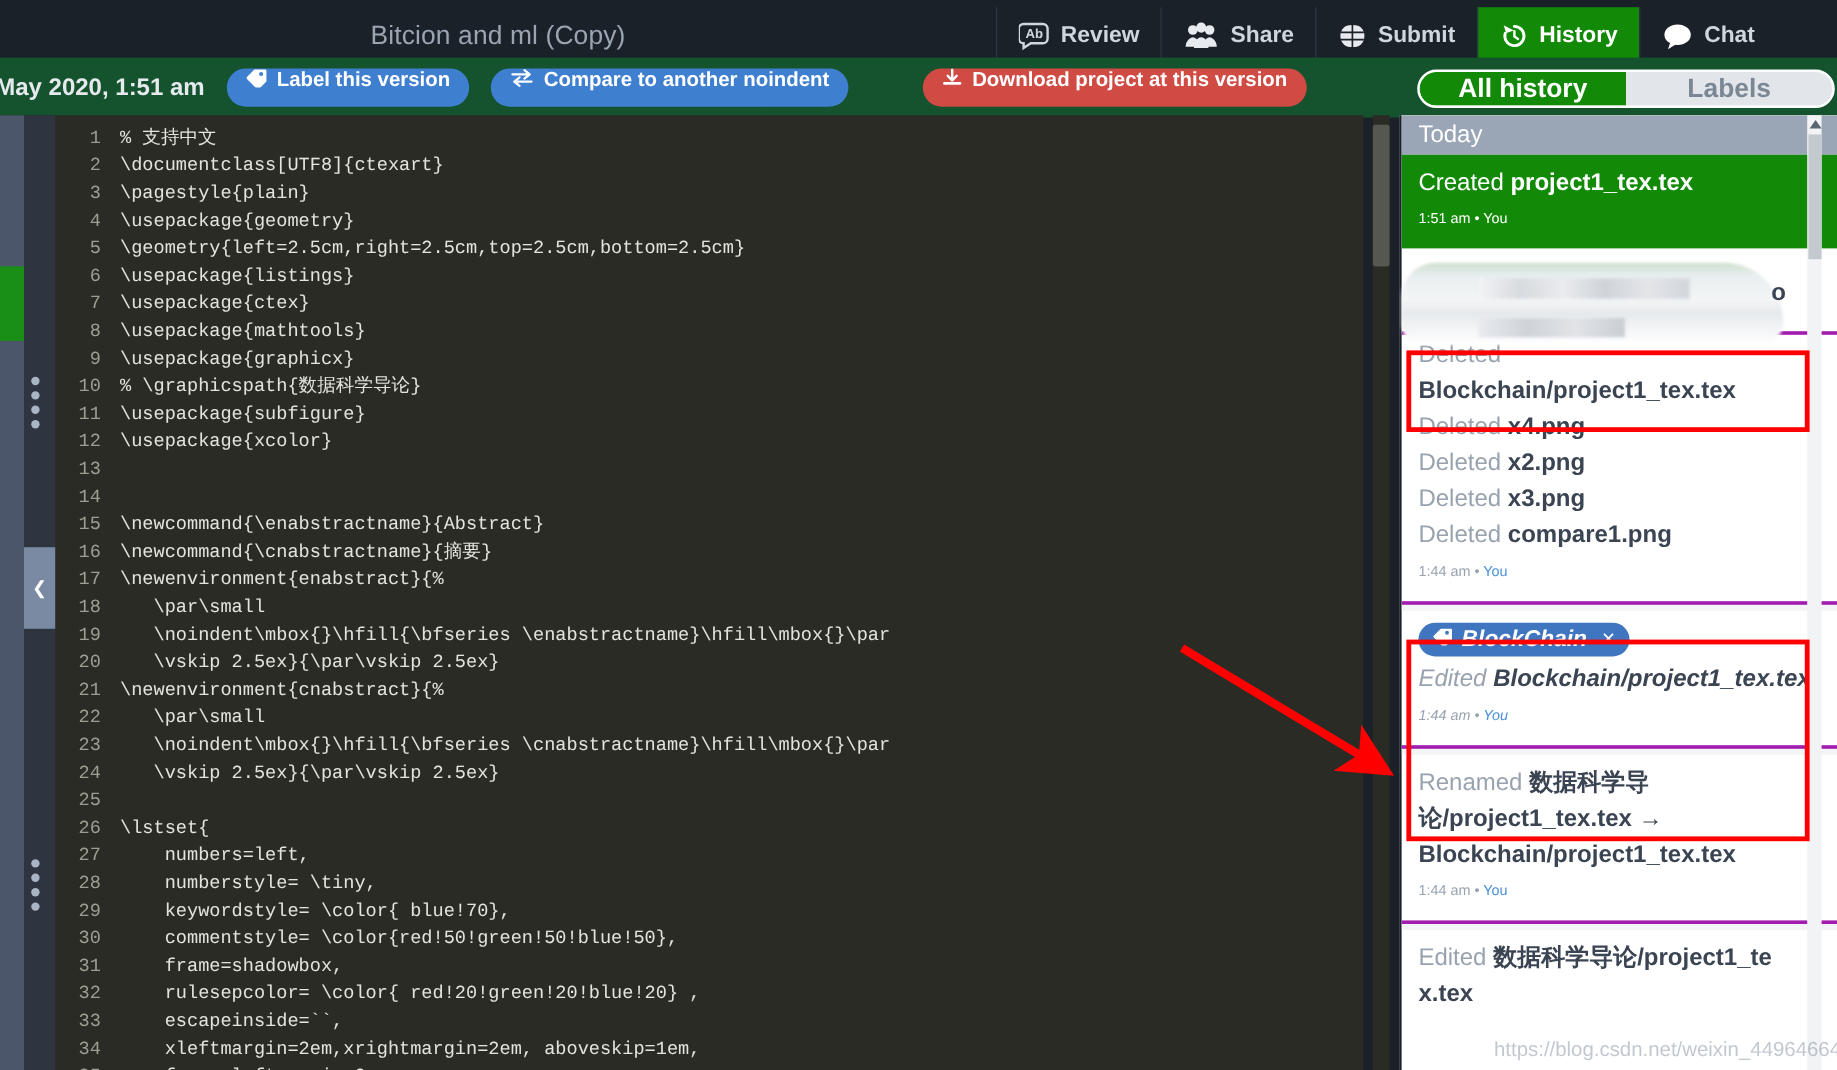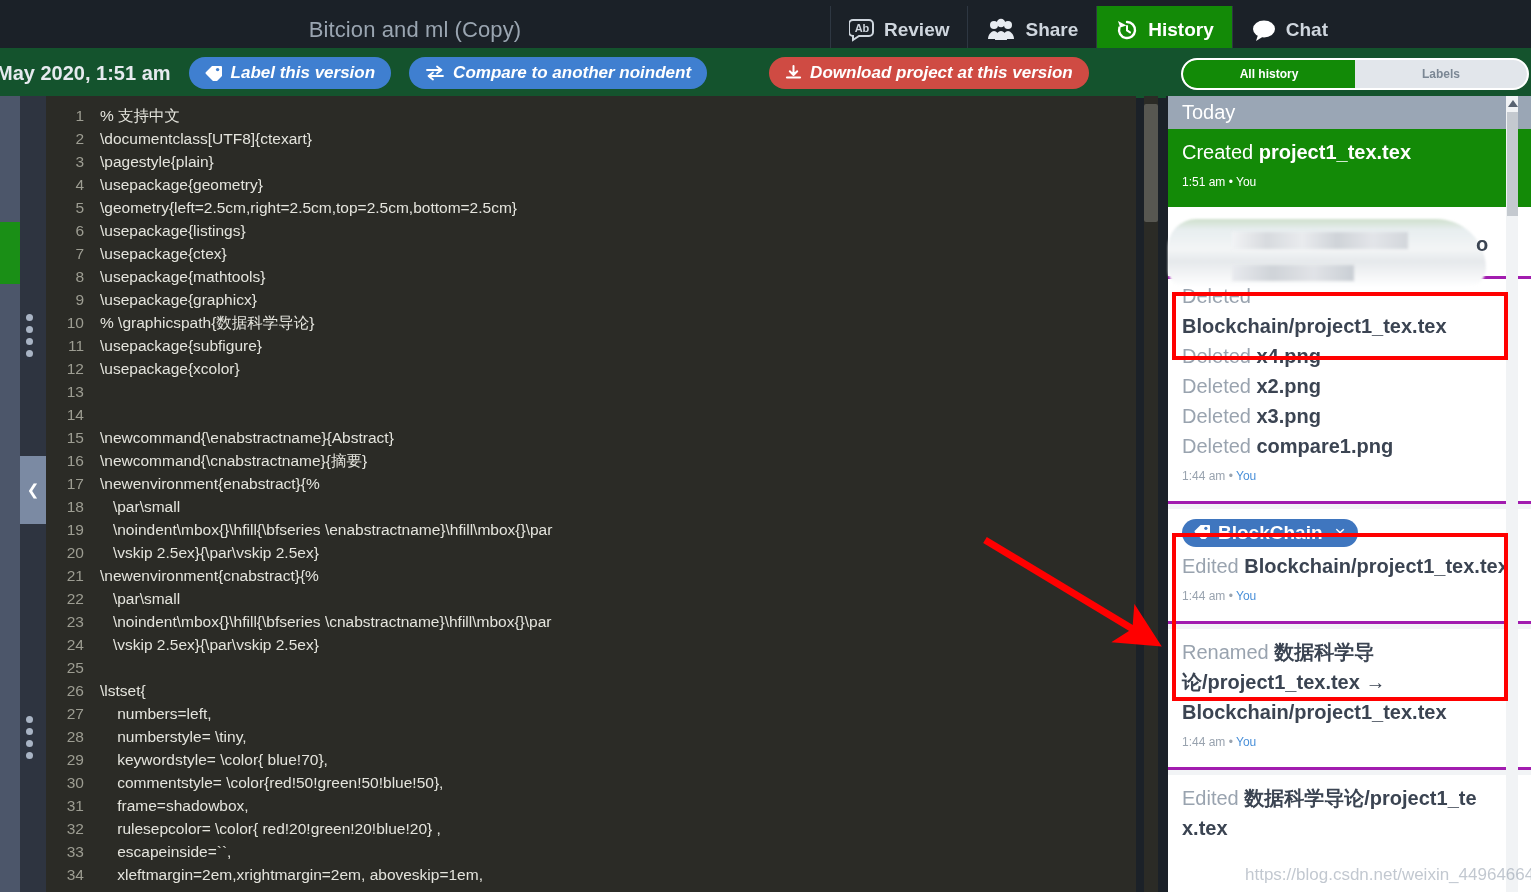--- a/index.html
+++ b/index.html
@@ -44,41 +44,40 @@
   .subbar {
     position: absolute; left: 0; top: 48px; width: 1531px; height: 50px;
     background: #14532d;
     display: flex; align-items: center;
   }
   .version-date {
     color: #e6eaef; font-size: 20px; font-weight: bold;
     margin-left: -4px; padding-left: 0px; white-space: nowrap;
   }
   .pill {
-    display: inline-flex; align-items: center; gap: 8px;
+    display: inline-flex; align-items: flex-start; gap: 8px;
     height: 32px; padding: 0 16px; border-radius: 16px;
     font-size: 17px; font-weight: bold; color: #fff; white-space: nowrap;
     cursor: pointer;
-    font-style: italic;
   }
   .pill.blue { background: #3f7fd0; }
   .pill.red  { background: #cf4b43; }
   .pill svg { display:block; }
 
   .seg {
     position: absolute; right: 2px; top: 58px;
     width: 348px; height: 32px;
     background: #e2e6eb; border-radius: 16px;
     display: flex; align-items: center; overflow: hidden;
     border: 2px solid #ffffff;
     cursor: pointer;
   }
   .seg .sg {
     flex: 1; height: 100%; display: flex; align-items: center; justify-content: center;
-    font-size: 12px; font-weight: bold; color: #7b8794;
+    font-size: 22px; font-weight: bold; color: #7b8794;
   }
   .seg .sg.on { background: #128a07; color: #ffffff; border-radius: 14px 0 0 14px; }
 
   
   .editor {
     position: absolute; left: 0; top: 96px; width: 1136px; height: 796px;
     background: #2b2b26;
     overflow: hidden;
   }
   .railA { position:absolute; left:0; top:0; width:20px; height:796px; background:#4c566a; }
@@ -88,21 +87,21 @@
     position:absolute; left:20px; top:360px; width:26px; height:68px;
     background:#7b8aa3; display:flex; align-items:center; justify-content:center;
     color:#fff; font-size:15px; cursor:pointer;
   }
   .dots { position:absolute; left:26px; width:14px; display:flex; flex-direction:column; gap:5px; }
   .dots i { width:7px; height:7px; border-radius:50%; background:#a9b4c4; display:block; }
 
   .code {
     position: absolute; left: 46px; top: 0; right: 0; bottom: 0;
     padding-top: 8px;
-    font-family: Liberation Sans, sans-serif;
+    font-family: Liberation Mono, monospace;
     font-size: 15.5px; line-height: 23px;
     color: #e4e4dd;
     white-space: pre;
   }
   .cline { display: block; height: 23px; }
   .lnum {
     display: inline-block; width: 54px; text-align: right;
     color: #9d9d92; padding-right: 16px;
   }
   .ctext { display: inline; }
@@ -210,20 +209,31 @@
             <circle cx="15" cy="5" r="4.2" fill="#e7ebf0"></circle>
             <circle cx="22" cy="7" r="4" fill="#e7ebf0"></circle>
             <path d="M2 21 c0-5 4-8 6-8 s6 3 6 8 z" fill="#e7ebf0"></path>
             <path d="M9 22 c0-5.5 3-9 6-9 s6 3.5 6 9 z" fill="#e7ebf0"></path>
             <path d="M16 21 c0-5 4-8 6-8 s6 3 6 8 z" fill="#e7ebf0"></path>
           </svg>
         </span>
         <span>Share</span>
       </div>
 
+      <div class="tb-btn">
+        <span class="ic">
+          <svg width="24" height="24" viewBox="0 0 24 24">
+            <circle cx="12" cy="12" r="10" fill="#e7ebf0"></circle>
+            <path d="M12 2 a14 10 0 0 0 0 20 a14 10 0 0 0 0 -20" fill="none" stroke="#1b2128" stroke-width="1.6"></path>
+            <path d="M2.5 9 h19 M2.5 15 h19" stroke="#1b2128" stroke-width="1.6"></path>
+            <path d="M12 2 v20" stroke="#1b2128" stroke-width="1.4"></path>
+          </svg>
+        </span>
+        <span>Submit</span>
+      </div>
 
       <div class="tb-btn active">
         <span class="ic">
           <svg width="24" height="24" viewBox="0 0 24 24">
             <path d="M12 4 a8 8 0 1 1 -7.6 5.6" fill="none" stroke="#ffffff" stroke-width="2.4" stroke-linecap="round"></path>
             <path d="M3 3 l2.2 6.6 l6.3 -2.2 z" fill="#ffffff"></path>
             <path d="M12 8 v4.4 l3 2" fill="none" stroke="#ffffff" stroke-width="2" stroke-linecap="round"></path>
           </svg>
         </span>
         <span>History</span>
@@ -350,21 +360,21 @@
       </div>
       <div class="h-meta">
         <span>1:44 am</span>
         <span>•</span>
         <span class="who">You</span>
       </div>
     </div>
 
     <div class="h-sep"></div>
 
-    <div class="h-entry" style="padding-top:10px;">
+    <div class="h-entry" style="padding-top:10px;font-style:italic;">
       <div class="label-chip">
         <span>
           <svg width="17" height="15" viewBox="0 0 18 16">
             <path d="M1 7 l6 -6 h9 a1 1 0 0 1 1 1 v9 l-6 6 a1.4 1.4 0 0 1 -2 0 l-8 -8 a1.4 1.4 0 0 1 0 -2 z" fill="#ffffff"></path>
             <circle cx="12.6" cy="4.6" r="1.7" fill="#3f76bf"></circle>
           </svg>
         </span>
         <span>BlockChain</span>
         <span class="x">×</span>
       </div>

